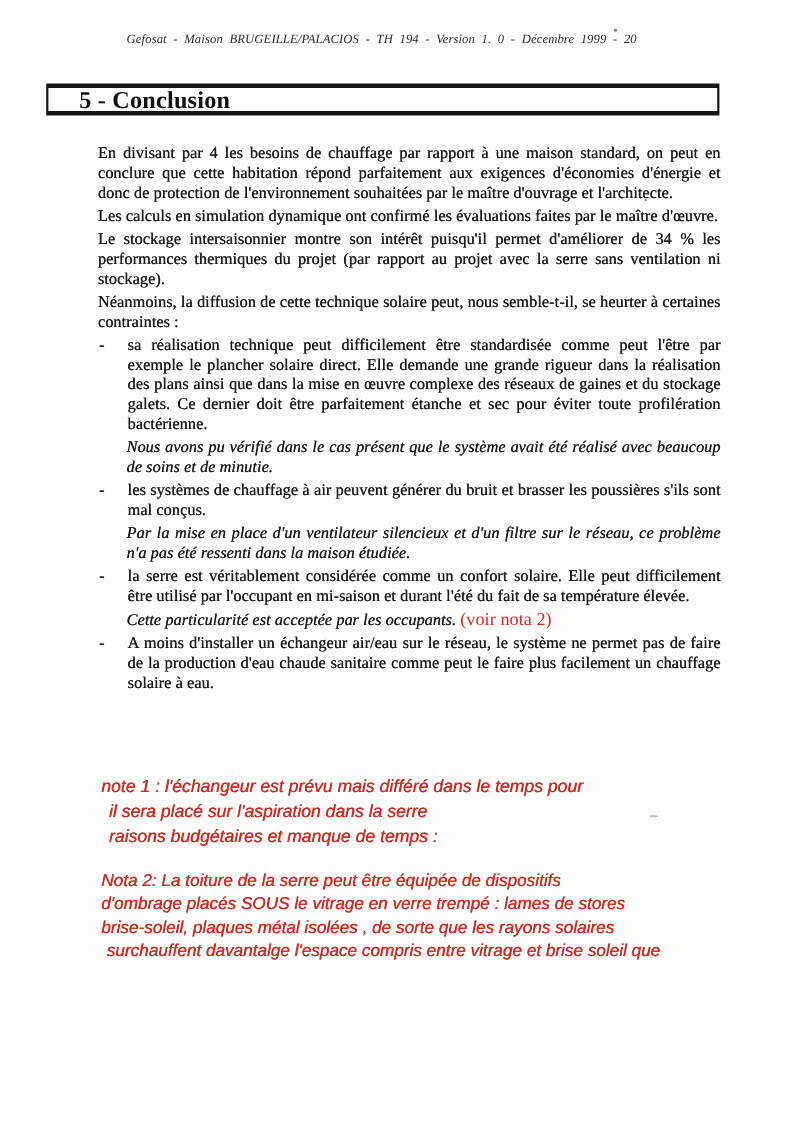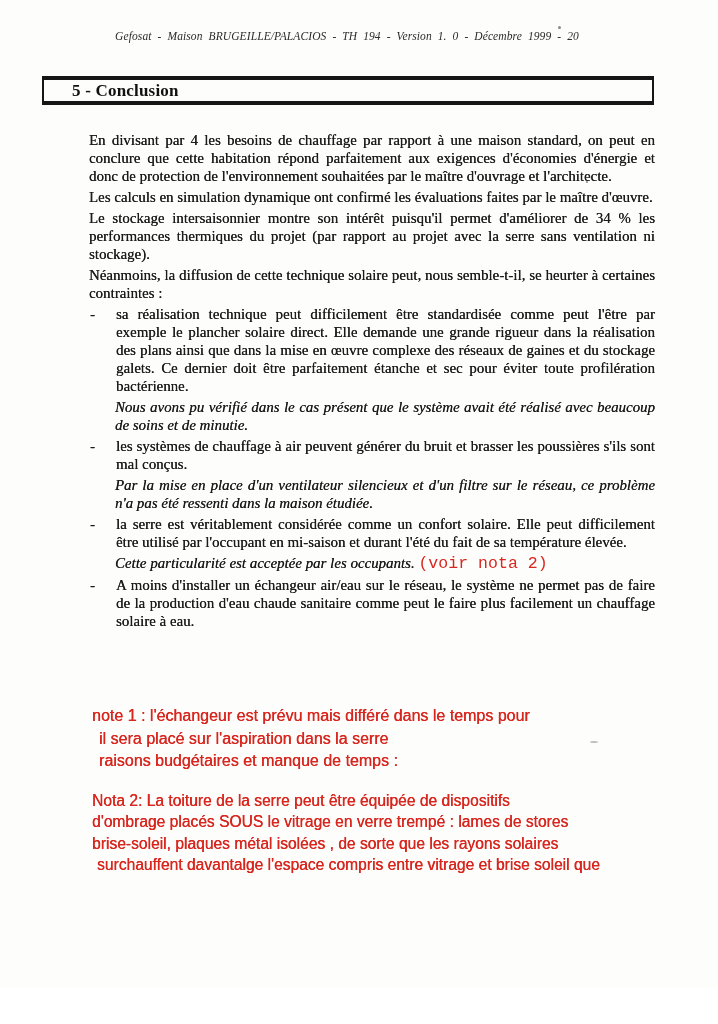--- a/index.html
+++ b/index.html
@@ -28,21 +28,21 @@
     box-sizing:border-box;
     border:2px solid #161616;
     border-top-width:4px;
     border-bottom-width:4px;
     display:flex;align-items:center;
     padding-left:28px;
     background:#fdfdfc;
   }
   .title-box span{
     font-weight:bold;
-    font-size:17px;
+    font-size:22px;
     letter-spacing:0.2px;
     color:#111;
   }
   
   .content{
     position:absolute;left:89px;top:131px;width:566px;
     font-size:14.8px;
     line-height:18px;
     letter-spacing:0.05px;
     text-align:justify;
@@ -52,34 +52,34 @@
   .content p{margin:0 0 3px 0;}
   .bullet{display:flex;align-items:flex-start;margin:0 0 3px 0;}
   .bullet .dash{flex:0 0 26px;text-align:left;padding-left:1px;}
   .bullet p{flex:1;margin:0;}
   .inote{
     margin-left:26px !important;
     font-style:italic;
   }
   .ref{
     font-style:normal;
-    font-family:Liberation Mono, monospace;
+    font-family:Liberation Serif, serif;
     font-size:16.5px;
     color:var(--red,#d8271f);
     text-shadow:none;
     white-space:nowrap;
   }
   
   .rednote{
     position:absolute;left:92px;width:610px;
     font-family:"Liberation Sans","DejaVu Sans",sans-serif;
     color:var(--red,#d8271f);
     text-shadow:0.3px 0 0 currentColor;
   }
-  .rednote .rline{white-space:nowrap;}
+  .rednote .rline{white-space:nowrap;font-style:italic;}
   .n1{top:705px;font-size:16px;line-height:22.5px;}
   .n1 .rline:nth-child(2),.n1 .rline:nth-child(3){padding-left:7px;}
   .n2{top:790px;font-size:15.6px;line-height:21.3px;}
   .n2 .rline:nth-child(4){padding-left:5px;}
   .n3{top:912px;font-size:16.3px;line-height:22.5px;}
   
   .bottom-bar{
     position:absolute;left:88px;top:1004px;width:556px;height:7px;
     background:linear-gradient(#4a4a4a,#181818);
     border-radius:2px;

